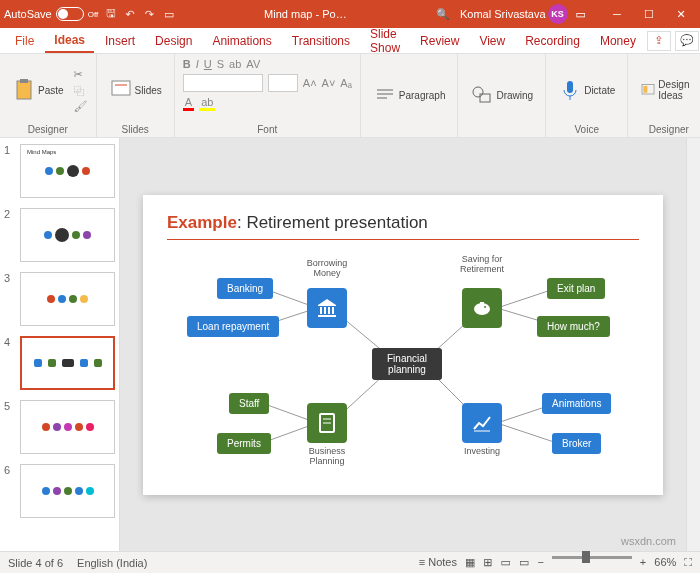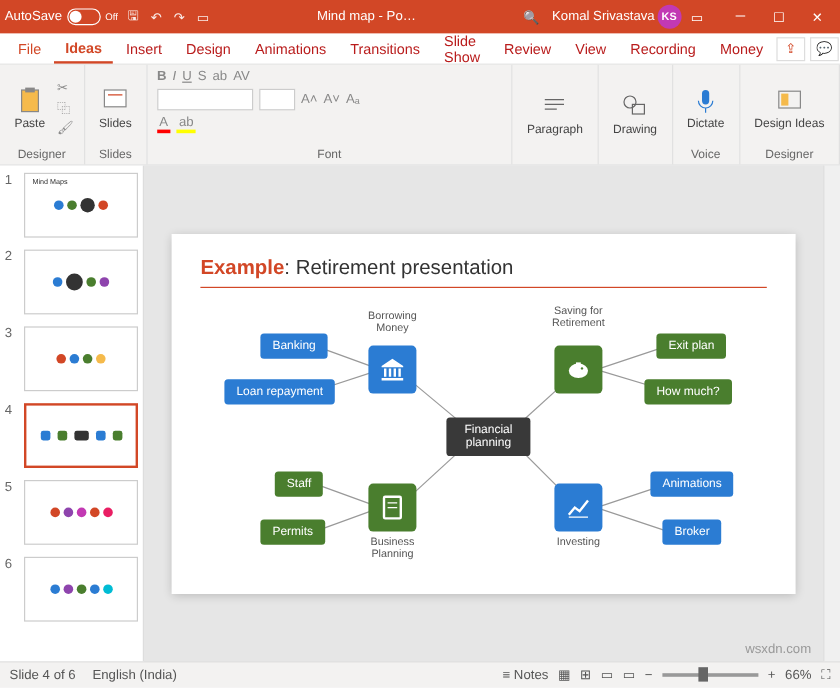--- a/index.html
+++ b/index.html
@@ -18,21 +18,21 @@
 .tabs{height:26px;background:#fff;display:flex;align-items:center;padding:0 6px;gap:2px;border-bottom:1px solid #e1e1e1}
 .tab{padding:4px 9px;font-size:12px;color:#b91c1c;cursor:pointer}
 .tab.file{color:#d24726}
 .tab.active{color:#d24726;border-bottom:2px solid #d24726;font-weight:600}
 .tabs .right{margin-left:auto;display:flex;gap:4px}
 .tabs .right span{width:24px;height:20px;border:1px solid #ddd;display:flex;align-items:center;justify-content:center;color:#d24726}
 .ribbon{height:84px;background:#f3f2f1;display:flex;border-bottom:1px solid #e1e1e1}
 .group{border-right:1px solid #e1e1e1;padding:4px 8px 2px;display:flex;flex-direction:column;justify-content:space-between}
 .group-label{font-size:10px;color:#666;text-align:center;margin-top:2px}
 .group-content{display:flex;align-items:center;gap:6px;flex:1}
-.bigbtn{display:flex;flex-direction:column;align-items:center;gap:2px;font-size:10px;color:#444;padding:2px 4px}
+.bigbtn{display:flex;flex-direction:row;align-items:center;gap:2px;font-size:10px;color:#444;padding:2px 4px}
 .bigbtn svg{width:24px;height:24px}
 .smallbtns{display:flex;flex-direction:column;gap:3px}
 .font-row{display:flex;gap:5px;align-items:center}
 .font-row span,.font-row .sel{font-size:11px;color:#888}
 .sel{border:1px solid #ccc;padding:1px 4px;background:#fff;min-width:20px;height:18px;display:flex;align-items:center}
 .workspace{display:flex;height:413px;background:#e6e6e6}
 .thumbs{width:120px;background:#fff;overflow-y:auto;border-right:1px solid #ddd;padding:6px 4px}
 .thumb{display:flex;gap:4px;margin-bottom:10px}
 .thumb-num{width:12px;font-size:11px;color:#666}
 .thumb-img{flex:1;height:54px;background:#fff;border:1px solid #ccc;position:relative;overflow:hidden}
@@ -45,21 +45,21 @@
 .mindmap{position:relative;height:230px}
 .node{position:absolute;padding:5px 10px;border-radius:3px;font-size:10px;color:#fff;text-align:center}
 .pill-blue{background:#2b7cd3}
 .pill-green{background:#4a7e2e}
 .pill-dark{background:#393939}
 .iconbox{width:40px;height:40px;border-radius:4px;display:flex;align-items:center;justify-content:center}
 .iconbox svg{width:24px;height:24px;fill:#fff}
 .label{position:absolute;font-size:9px;color:#555;text-align:center;width:60px}
 svg.connectors{position:absolute;top:0;left:0;width:100%;height:100%;pointer-events:none}
 .statusbar{height:22px;background:#f3f2f1;border-top:1px solid #ddd;display:flex;align-items:center;padding:0 8px;font-size:11px;color:#555;gap:14px}
-.statusbar .right{margin-left:auto;display:flex;align-items:center;gap:8px}
+.statusbar .right{margin-left:auto;display:flex;gap:8px}
 .zoom-slider{width:80px;height:3px;background:#999;position:relative}
 .zoom-slider::after{content:"";position:absolute;width:8px;height:12px;background:#666;top:-5px;left:30px}
 .watermark{position:absolute;bottom:4px;right:10px;font-size:11px;color:#999;z-index:10}
 .vscroll{width:14px;background:#f0f0f0;border-left:1px solid #ddd}
 .thumb-dots{position:absolute;inset:6px;display:flex;flex-wrap:wrap;gap:3px;align-items:center;justify-content:center}
 .dot{width:8px;height:8px;border-radius:50%}
 </style>
 </head>
 <body>
 

